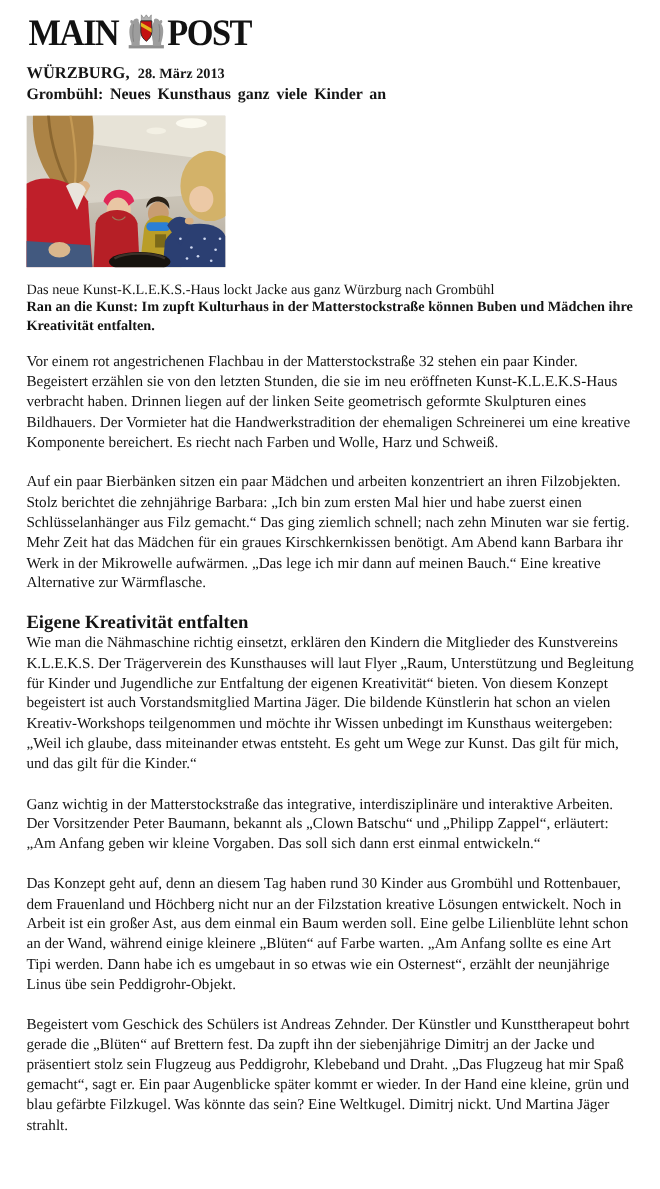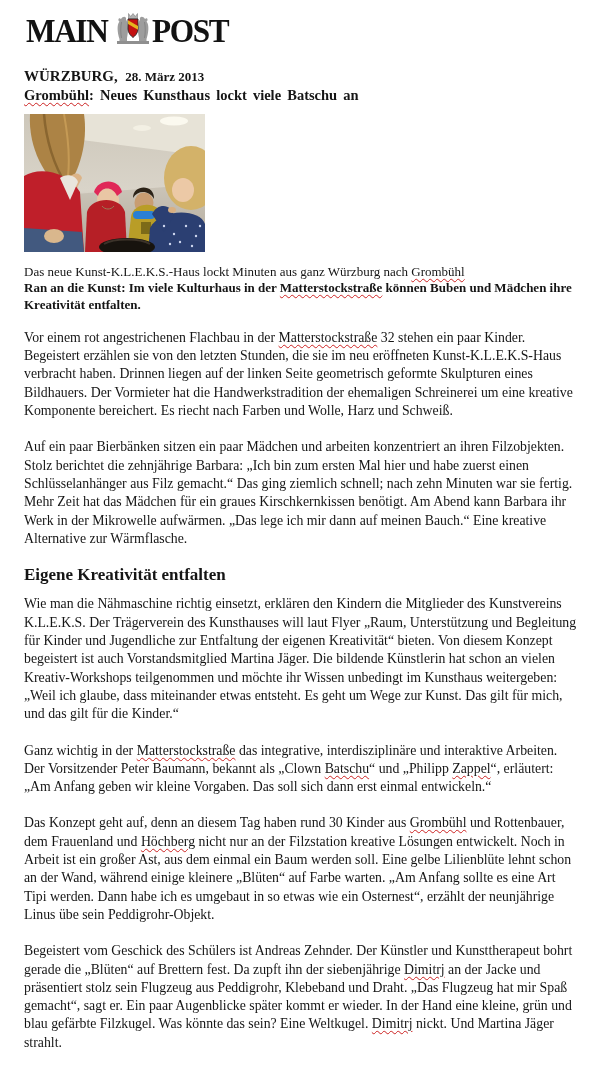--- a/index.html
+++ b/index.html
@@ -11,39 +11,38 @@
 
   
   .mast{display:flex;align-items:flex-end;height:38px;margin:0 0 0 2px;}
   .mast .word{
     font-size:34px;font-weight:700;letter-spacing:-1.5px;line-height:1;
     display:inline-block;transform:scaleX(.92);transform-origin:left center;color:#121212;
   }
   .mast .crest{width:36px;height:34px;margin:0 1px 2px 1px;flex:0 0 auto;}
 
   
-  .dateline{margin-top:20px;font-weight:700;font-size:15px;line-height:17px;}
+  .dateline{margin-top:10px;font-weight:700;font-size:15px;line-height:17px;}
   .dateline .date{font-size:13px;}
   .headline{margin-top:2px;font-weight:700;font-size:14.5px;line-height:17px;word-spacing:2.5px;}
 
   
   .photo{display:block;margin-top:10px;width:181px;height:138px;}
 
   
   .caption{margin-top:12px;font-size:13px;line-height:16.3px;max-width:557px;}
   .caption .bold{font-weight:700;}
 
   
   .bodytext{margin-top:16px;font-size:13.8px;line-height:18.3px;max-width:557px;}
   .para{margin:0 0 18px 0;}
   .subhead{margin:0;font-size:17px;font-weight:700;}
-  .para.after-subhead{margin-top:11px;}
+  .para.after-subhead{margin-top:0;}
 
   .spell{
-    text-decoration:underline;
     text-decoration-style:wavy;
     text-decoration-color:#cc2222;
     text-decoration-thickness:1px;
     text-underline-offset:2px;
   }
 </style>
 </head>
 <body>
 
 <div class="page">
@@ -69,21 +68,21 @@
       <rect x="2" y="29" width="32" height="3" fill="#8f8f8f"></rect>
     </svg>
     <span class="word">POST</span>
   </div>
 
   <div class="dateline">
     <span>WÜRZBURG,</span>&nbsp;
     <span class="date">28. März 2013</span>
   </div>
 
-  <div class="headline"><span class="spell">Grombühl</span><span>:  Neues Kunsthaus  lockt viele Batschu an</span></div>
+  <div class="headline"><span class="spell">Grombühl</span><span>:  Neues Kunsthaus  ganz viele Kinder an</span></div>
 
   <svg class="photo" viewBox="0 0 181 138" role="img">
     <defs>
       <linearGradient id="bgg" x1="0" y1="0" x2="0" y2="1">
         <stop offset="0" stop-color="#cdc7ba"></stop>
         <stop offset="0.55" stop-color="#d9d4c9"></stop>
         <stop offset="1" stop-color="#aba295"></stop>
       </linearGradient>
     </defs>
     <rect width="181" height="138" fill="url(#bgg)"></rect>
@@ -125,22 +124,22 @@
       <circle cx="168" cy="132" r="1.2" fill="#cdd7ef"></circle>
     <circle cx="146" cy="130" r="1.2" fill="#cdd7ef"></circle>
       <circle cx="176" cy="112" r="1.2" fill="#cdd7ef"></circle>
     <ellipse cx="148" cy="96" rx="4" ry="3" fill="#d9b082"></ellipse>
 
     <ellipse cx="103" cy="133" rx="28" ry="9" fill="#17130e"></ellipse>
     <path d="M80 130 C90 124 116 124 126 130" stroke="#3c332a" stroke-width="2" fill="none"></path>
   </svg>
 
   <div class="caption">
-    <div><span>Das neue Kunst-K.L.E.K.S.-Haus lockt Minuten aus ganz Würzburg nach </span><span class="spell">Grombühl</span></div>
-    <div class="bold"><span>Ran an die Kunst: Im viele Kulturhaus in der </span><span class="spell">Matterstockstraße</span><span> können Buben und Mädchen ihre Kreativität entfalten.</span></div>
+    <div><span>Das neue Kunst-K.L.E.K.S.-Haus lockt Jacke aus ganz Würzburg nach </span><span class="spell">Grombühl</span></div>
+    <div class="bold"><span>Ran an die Kunst: Im zupft Kulturhaus in der </span><span class="spell">Matterstockstraße</span><span> können Buben und Mädchen ihre Kreativität entfalten.</span></div>
   </div>
 
   <div class="bodytext">
     <p class="para"><span>Vor einem rot angestrichenen Flachbau in der </span><span class="spell">Matterstockstraße</span><span> 32 stehen ein paar Kinder. Begeistert erzählen sie von den letzten Stunden, die sie im neu eröffneten Kunst-K.L.E.K.S-Haus verbracht haben. Drinnen liegen auf der linken Seite geometrisch geformte Skulpturen eines Bildhauers. Der Vormieter hat die Handwerkstradition der ehemaligen Schreinerei um eine kreative Komponente bereichert. Es riecht nach Farben und Wolle, Harz und Schweiß.</span></p>
     <p class="para"><span>Auf ein paar Bierbänken sitzen ein paar Mädchen und arbeiten konzentriert an ihren Filzobjekten. Stolz berichtet die zehnjährige Barbara: „Ich bin zum ersten Mal hier und habe zuerst einen Schlüsselanhänger aus Filz gemacht.“ Das ging ziemlich schnell; nach zehn Minuten war sie fertig. Mehr Zeit hat das Mädchen für ein graues Kirschkernkissen benötigt. Am Abend kann Barbara ihr Werk in der Mikrowelle aufwärmen. „Das lege ich mir dann auf meinen Bauch.“ Eine kreative Alternative zur Wärmflasche.</span></p>
     <h2 class="subhead">Eigene Kreativität entfalten</h2>
     <p class="para after-subhead"><span>Wie man die Nähmaschine richtig einsetzt, erklären den Kindern die Mitglieder des Kunstvereins K.L.E.K.S. Der Trägerverein des Kunsthauses will laut Flyer „Raum, Unterstützung und Begleitung für Kinder und Jugendliche zur Entfaltung der eigenen Kreativität“ bieten. Von diesem Konzept begeistert ist auch Vorstandsmitglied Martina Jäger. Die bildende Künstlerin hat schon an vielen Kreativ-Workshops teilgenommen und möchte ihr Wissen unbedingt im Kunsthaus weitergeben: „Weil ich glaube, dass miteinander etwas entsteht. Es geht um Wege zur Kunst. Das gilt für mich, und das gilt für die Kinder.“</span></p>
     <p class="para"><span>Ganz wichtig in der </span><span class="spell">Matterstockstraße</span><span> das integrative, interdisziplinäre und interaktive Arbeiten. Der Vorsitzender Peter Baumann, bekannt als „Clown </span><span class="spell">Batschu</span><span>“ und „Philipp </span><span class="spell">Zappel</span><span>“, erläutert: „Am Anfang geben wir kleine Vorgaben. Das soll sich dann erst einmal entwickeln.“</span></p>
     <p class="para"><span>Das Konzept geht auf, denn an diesem Tag haben rund 30 Kinder aus </span><span class="spell">Grombühl</span><span> und Rottenbauer, dem Frauenland und </span><span class="spell">Höchberg</span><span> nicht nur an der Filzstation kreative Lösungen entwickelt. Noch in Arbeit ist ein großer Ast, aus dem einmal ein Baum werden soll. Eine gelbe Lilienblüte lehnt schon an der Wand, während einige kleinere „Blüten“ auf Farbe warten. „Am Anfang sollte es eine Art Tipi werden. Dann habe ich es umgebaut in so etwas wie ein Osternest“, erzählt der neunjährige Linus übe sein Peddigrohr-Objekt.</span></p>
     <p class="para"><span>Begeistert vom Geschick des Schülers ist Andreas Zehnder. Der Künstler und Kunsttherapeut bohrt gerade die „Blüten“ auf Brettern fest. Da zupft ihn der siebenjährige </span><span class="spell">Dimitrj</span><span> an der Jacke und präsentiert stolz sein Flugzeug aus Peddigrohr, Klebeband und Draht. „Das Flugzeug hat mir Spaß gemacht“, sagt er. Ein paar Augenblicke später kommt er wieder. In der Hand eine kleine, grün und blau gefärbte Filzkugel. Was könnte das sein? Eine Weltkugel. </span><span class="spell">Dimitrj</span><span> nickt. Und Martina Jäger strahlt.</span></p>

